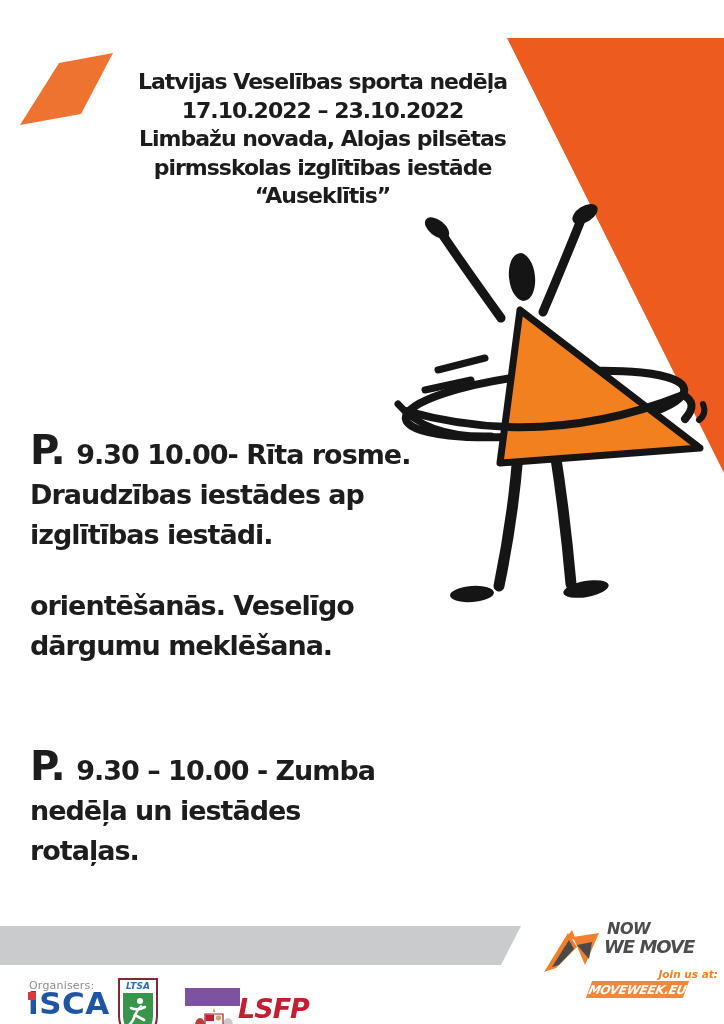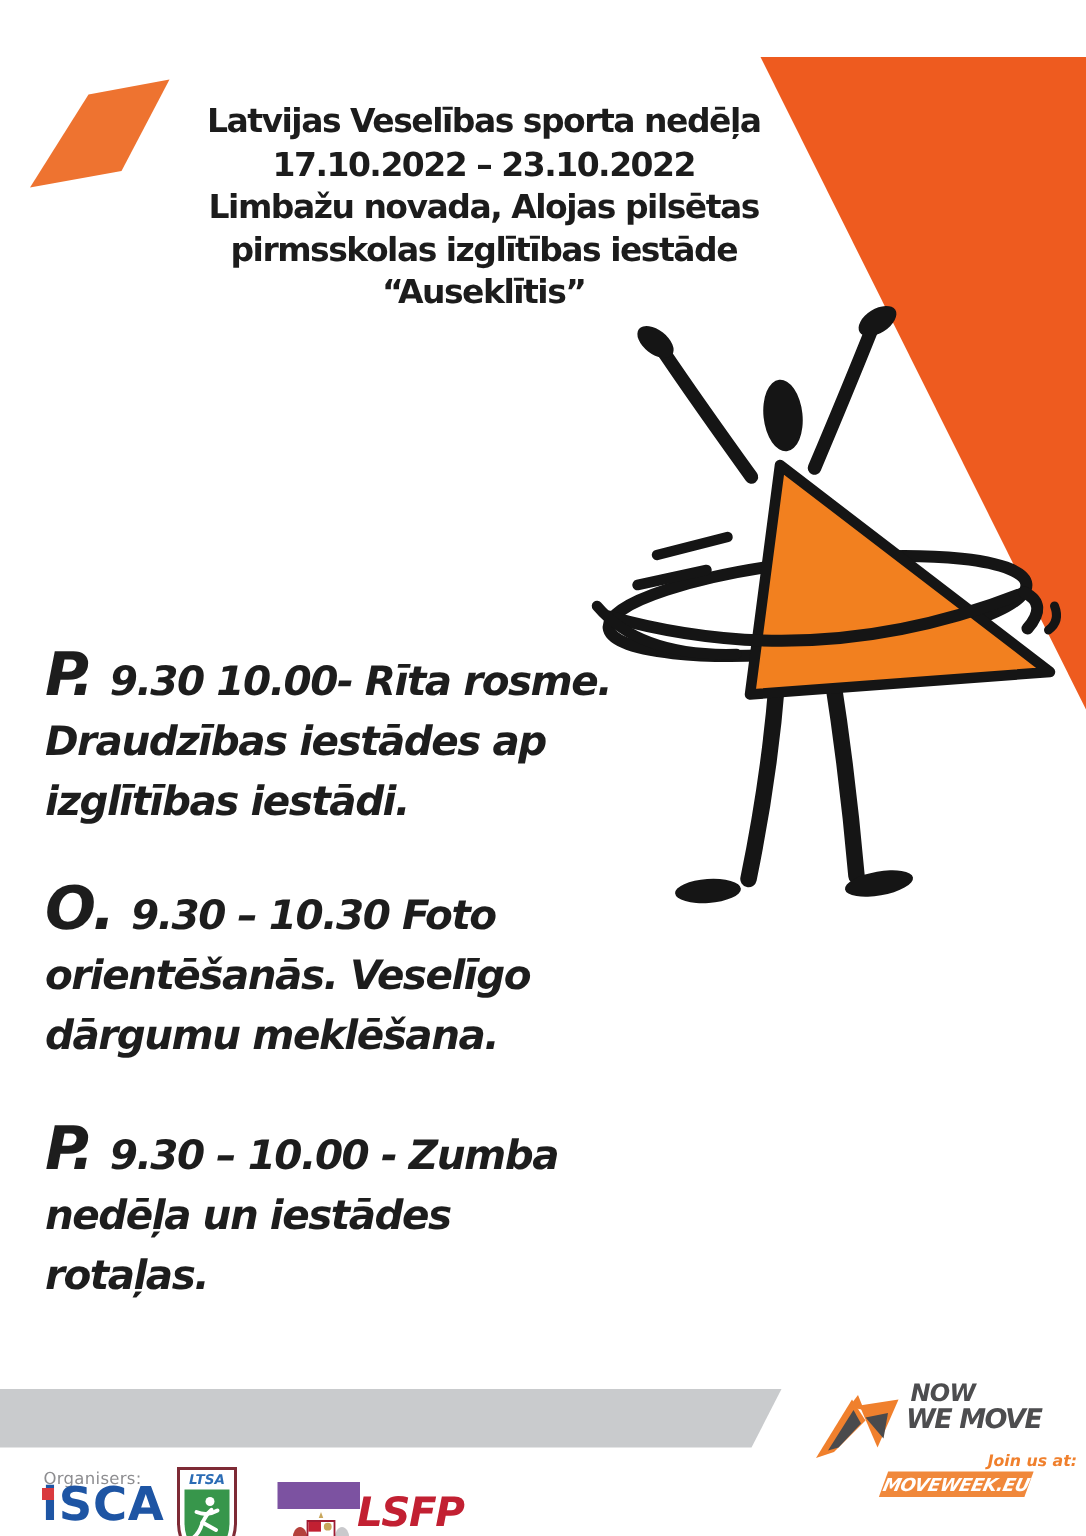--- a/index.html
+++ b/index.html
@@ -6,21 +6,21 @@
   .poster{
     position:relative;width:724px;height:1024px;overflow:hidden;background:#ffffff;
     font-family:"DejaVu Sans","Liberation Sans",sans-serif;color:#1d1d1d;margin-top:38px;
   }
   svg{display:block;}
   .abs{position:absolute;}
   
   .header{left:90px;top:30px;width:465px;text-align:center;
     font-size:22px;font-weight:700;line-height:28.5px;letter-spacing:-1px;color:#1c1c1c;}
   
-  .sched{left:30px;width:470px;font-style:italic;}
+  .sched{left:30px;width:470px;}
   .sched .line{font-size:27px;font-weight:700;letter-spacing:-1px;line-height:40px;color:#1d1d1d;}
   .sched .day{font-size:40px;font-weight:700;letter-spacing:-1.5px;margin-right:12px;}
   .b1{top:392px;} .b2{top:548px;} .b3{top:708px;}
   
   .organisers{left:29px;top:941px;font-size:11px;color:#8d8d90;letter-spacing:0.2px;}
   .isca{left:28px;top:950px;font-size:31px;font-weight:700;color:#1e55a4;letter-spacing:0.5px;line-height:31px;}
   .isca .dot{position:absolute;left:0;top:4px;width:8px;height:8px;background:#d93a3f;}
   .lsfp{left:238px;top:957px;font-size:27px;font-weight:700;font-style:italic;color:#c22032;letter-spacing:-1px;line-height:28px;}
   .lsfp-sub{left:239px;top:990px;width:90px;font-size:4.8px;color:#c22032;letter-spacing:0.1px;}
   .ministry-rect{left:185px;top:950px;width:55px;height:18px;background:#7c52a1;}
@@ -87,23 +87,20 @@
 
   <div class="abs sched b1">
     <div class="line">
       <span class="day">P.</span><span>9.30 10.00-  Rīta rosme.</span>
     </div>
     <div class="line">Draudzības iestādes ap</div>
     <div class="line">izglītības iestādi.</div>
   </div>
 
   <div class="abs sched b2">
-    <div class="line">
-      <span class="day">O.</span><span>9.30 – 10.30 Foto</span>
-    </div>
     <div class="line">orientēšanās. Veselīgo</div>
     <div class="line">dārgumu meklēšana.</div>
   </div>
 
   <div class="abs sched b3">
     <div class="line">
       <span class="day">P.</span><span>9.30 – 10.00 - Zumba</span>
     </div>
     <div class="line">nedēļa un iestādes</div>
     <div class="line">rotaļas.</div>

